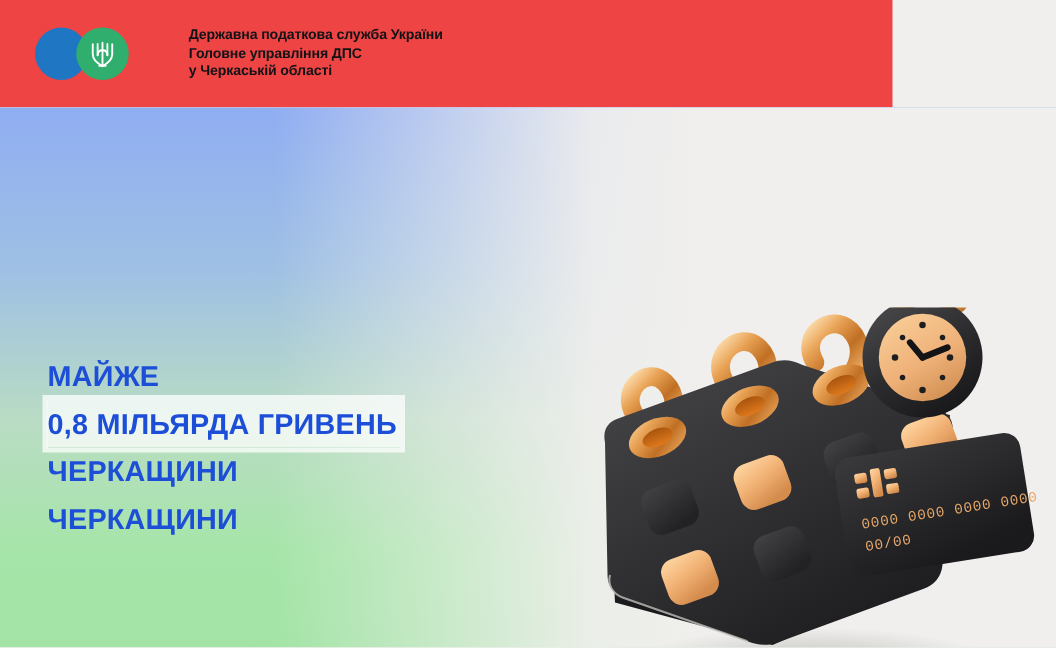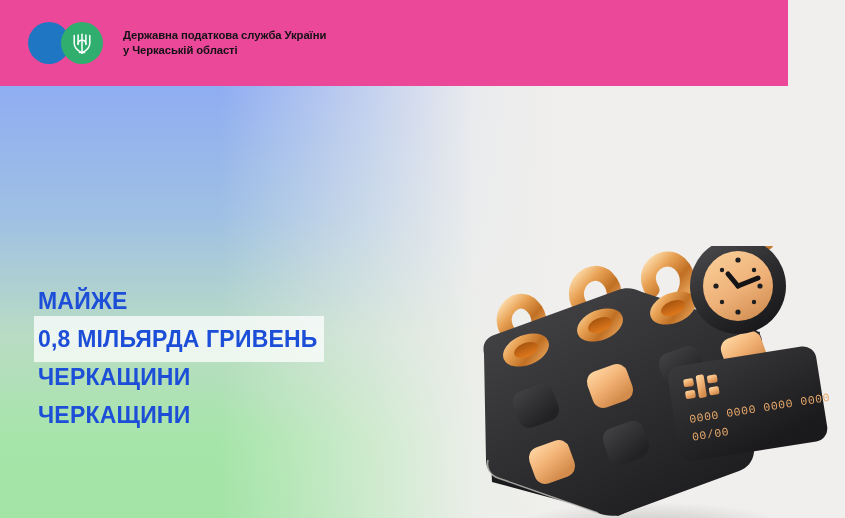--- a/index.html
+++ b/index.html
@@ -8,22 +8,22 @@
     font-family:"Liberation Sans", sans-serif;
     background:#f0efed;
   }
   #poster {
     position:relative; width:845px; height:518px;
     background:#f0efed; overflow:hidden;
   }
 
   
   #header {
-    position:absolute; left:0; top:0; width:788px; height:86px;
-    background:#ec4899; display:flex; align-items:center;
+    position:absolute; left:0; top:0; width:714px; height:86px;
+    background:#ef4444; display:flex; align-items:center;gap:28px;
   }
   #logo-mark {
     position:relative; width:82px; height:42px;
     margin-left:28px; flex:none;
   }
   .logo-circle { position:absolute; top:0; width:42px; height:42px; border-radius:50%; }
   #logo-circle-blue  { left:0;  background:#1f76c2; }
   #logo-circle-green { left:33px; background:#2fae6e; }
   #trident { position:absolute; left:43px; top:10px; width:22px; height:23px; }
 
@@ -86,20 +86,21 @@
           <path d="M7.1 3.1 V12.2"></path>
           <path d="M14.9 3.1 V12.2"></path>
           <path d="M7.1 12.2 C7.1 9.6 8.7 8.2 11 8.2 C13.3 8.2 14.9 9.6 14.9 12.2"></path>
           <path d="M8.4 20.6 H13.6"></path>
         </g>
       </svg>
     </div>
 
     <div id="org-lines">
       <div>Державна податкова служба України</div>
+      <div>Головне управління ДПС</div>
       <div>у Черкаській області</div>
     </div>
   </div>
 
   <div id="canvas">
     <div id="grad"></div>
 
     <div id="headline">
       <span class="hl-line">МАЙЖЕ</span>
       <span class="hl-line hi">0,8 МІЛЬЯРДА ГРИВЕНЬ</span>

